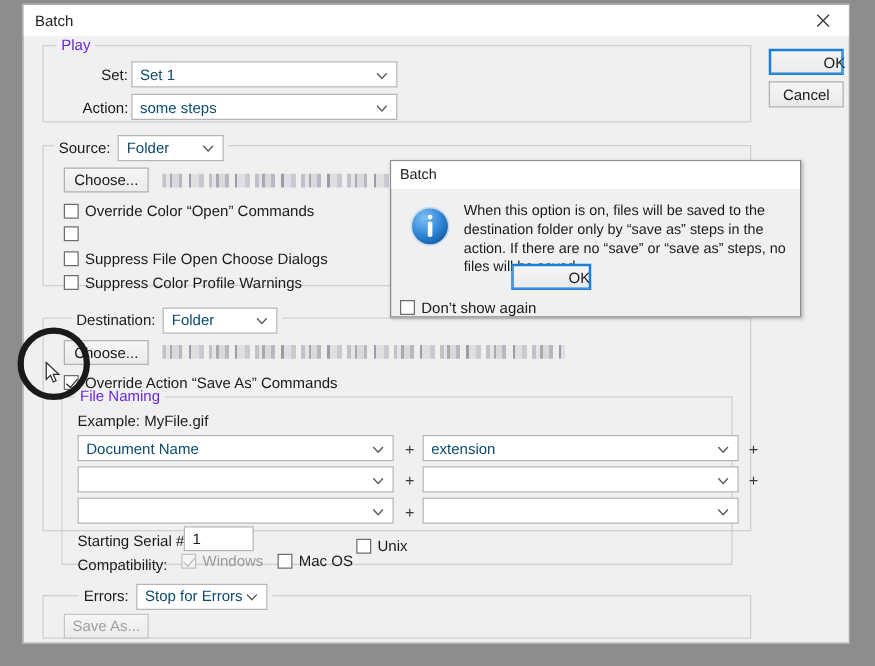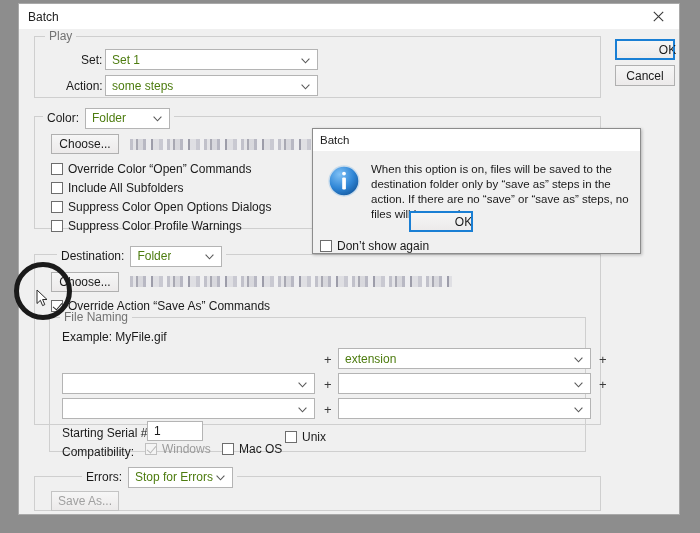--- a/index.html
+++ b/index.html
@@ -61,21 +61,21 @@
     box-sizing: border-box;
     background: transparent;
   }
   .group > .legend {
     position: absolute;
     top: -7px;
     left: 10px;
     background: #f0f0f0;
     padding: 0 4px;
     font-size: 12px;
-    color: #737373;
+    color: #6d28d9;
     line-height: 13px;
   }
   .legend-ctl {
     position: absolute;
     top: -9px;
     left: 8px;
     background: #f0f0f0;
     padding: 0 4px;
     display: flex;
     align-items: center;
@@ -98,21 +98,21 @@
     border: 1px solid #b4b4b4;
     box-sizing: border-box;
     height: 21px;
     display: flex;
     align-items: center;
     cursor: default;
   }
   .combo .ctext {
     padding-left: 6px;
     font-size: 12px;
-    color: #4d7c0f;
+    color: #0c4a6e;
     white-space: nowrap;
     overflow: hidden;
   }
   .combo .chev {
     position: absolute;
     right: 7px;
     top: 50%;
     transform: translateY(-50%);
   }
 
@@ -304,45 +304,44 @@
       <span class="chev">
         <svg width="9" height="6" viewBox="0 0 9 6">
             <path d="M0.6 0.6 L4.5 4.8 L8.4 0.6" stroke="#5a5a5a" stroke-width="1.1" fill="none"></path>
           </svg>
       </span>
     </div>
   </div>
 
   <div class="group" style="left:15px; top:112px; width:567px; height:113px;">
     <div class="legend-ctl">
-      <span>Color:</span>
+      <span>Source:</span>
       <div class="combo" style="width:85px;">
         <span class="ctext">Folder</span>
         <span class="chev">
           <svg width="9" height="6" viewBox="0 0 9 6">
               <path d="M0.6 0.6 L4.5 4.8 L8.4 0.6" stroke="#5a5a5a" stroke-width="1.1" fill="none"></path>
             </svg>
         </span>
       </div>
     </div>
 
     <div class="btn" style="left:16px; top:17px; width:68px; height:20px;">Choose...</div>
     <div class="redact" style="left:95px; top:22px; width:306px;"></div>
 
     <div class="cbrow" style="left:16px; top:45px;">
       <span class="cbox"></span>
       <span>Override Color “Open” Commands</span>
     </div>
     <div class="cbrow" style="left:16px; top:64px;">
       <span class="cbox"></span>
-      <span>Include All Subfolders</span>
     </div>
     <div class="cbrow" style="left:16px; top:83px;">
       <span class="cbox"></span>
-      <span>Suppress Color Open Options Dialogs</span>
+      <span>Suppress File Open Choose Dialogs</span>
     </div>
     <div class="cbrow" style="left:16px; top:102px;">
       <span class="cbox"></span>
       <span>Suppress Color Profile Warnings</span>
     </div>
   </div>
 
   <div class="group" style="left:15px; top:250px; width:567px; height:171px;">
     <div class="legend-ctl" style="left:22px;">
       <span>Destination:</span>
@@ -362,20 +361,28 @@
     <div class="cbrow" style="left:16px; top:44px;">
       <span class="cbox checked"></span>
       <span>Override Action “Save As” Commands</span>
     </div>
 
     <div class="group" style="left:14px; top:62px; width:537px; height:135px;">
       <span class="legend">File Naming</span>
 
       <span class="lbl" style="left:12px; top:12px;text-align:center;">Example: MyFile.gif</span>
 
+      <div class="combo" style="position:absolute; left:12px; top:30px; width:253px;">
+        <span class="ctext">Document Name</span>
+        <span class="chev">
+          <svg width="9" height="6" viewBox="0 0 9 6">
+              <path d="M0.6 0.6 L4.5 4.8 L8.4 0.6" stroke="#5a5a5a" stroke-width="1.1" fill="none"></path>
+            </svg>
+        </span>
+      </div>
       <span class="plus" style="left:274px; top:35px;">+</span>
       <div class="combo" style="position:absolute; left:288px; top:30px; width:253px;">
         <span class="ctext">extension</span>
         <span class="chev">
           <svg width="9" height="6" viewBox="0 0 9 6">
               <path d="M0.6 0.6 L4.5 4.8 L8.4 0.6" stroke="#5a5a5a" stroke-width="1.1" fill="none"></path>
             </svg>
         </span>
       </div>
       <span class="plus" style="left:549px; top:35px;">+</span>
@@ -430,21 +437,21 @@
         <span>Mac OS</span>
       </div>
       <div class="cbrow" style="left:235px; top:112px;">
         <span class="cbox"></span>
         <span>Unix</span>
       </div>
     </div>
   </div>
 
   <div class="group" style="left:15px; top:472px; width:567px; height:35px;">
-    <div class="legend-ctl" style="left:47px; top:-10px;align-items:center;">
+    <div class="legend-ctl" style="left:28px; top:-10px;align-items:center;">
       <span>Errors:</span>
       <div class="combo" style="width:105px;">
         <span class="ctext">Stop for Errors</span>
         <span class="chev">
           <svg width="9" height="6" viewBox="0 0 9 6">
               <path d="M0.6 0.6 L4.5 4.8 L8.4 0.6" stroke="#5a5a5a" stroke-width="1.1" fill="none"></path>
             </svg>
         </span>
       </div>
     </div>

